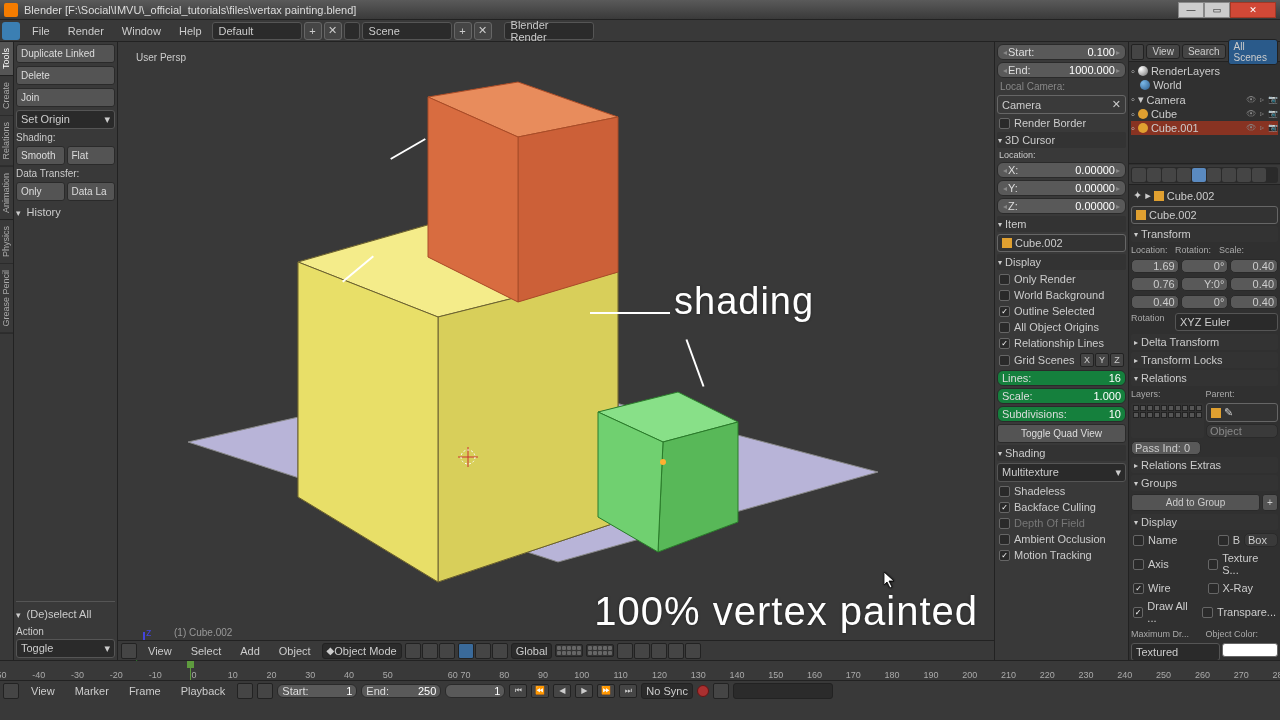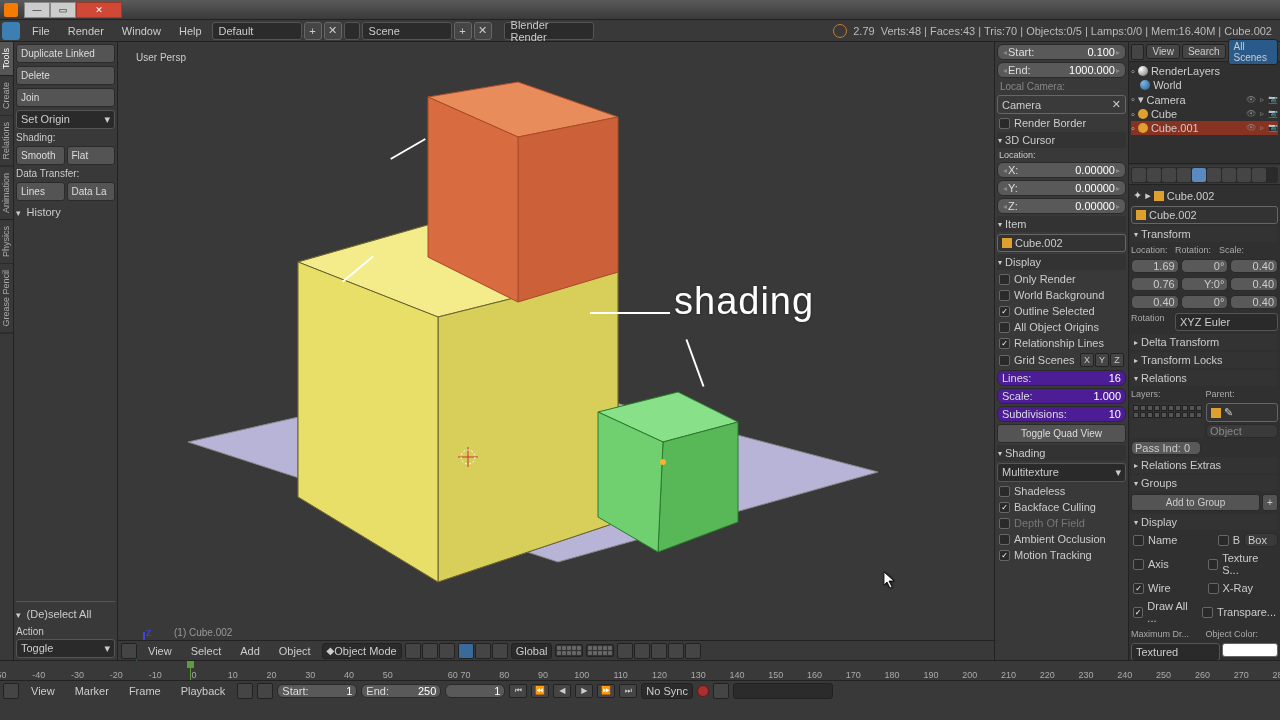--- a/index.html
+++ b/index.html
@@ -48,21 +48,21 @@
 .lilicon{width:16px;height:16px;background:#454545;border:1px solid #222;border-radius:2px;}
 .lilicons{display:flex;gap:1px;}
 .dots{display:grid;grid-template-columns:repeat(5,4px);grid-auto-rows:4px;gap:1px;padding:1px;background:#333;border:1px solid #222;border-radius:2px;}
 .dots span{background:#666;border-radius:1px;}
 
 .npanel { width:134px; background:#393939; border-left:1px solid #222; display:flex; flex-direction:column; padding:2px; gap:2px; overflow:hidden; font-size:10px;}
 .numfield{display:flex;background:#595959;border:1px solid #2a2a2a;border-radius:6px;padding:1px 4px;align-items:center;height:16px;}
 .numfield .lbl{color:#ddd;}
 .numfield .val{margin-left:auto;color:#fff;}
 .numfield .ar{color:#888;font-size:8px;padding:0 1px;}
-.numfield.dim{background:#4c1d95;color:#888;}
+.numfield.dim{background:#15803d;color:#888;}
 .panelhdr{display:flex;align-items:center;gap:3px;padding:2px 1px;background:#333;border-radius:2px;}
 .panelhdr::before{content:"▾";font-size:8px;}
 .cb{display:flex;align-items:center;gap:4px;padding:1px 2px;}
 .cb .box{width:11px;height:11px;background:#2a2a2a;border:1px solid #666;border-radius:2px;display:flex;align-items:center;justify-content:center;}
 .cb .box.on::after{content:"✓";font-size:8px;color:#fff;}
 .xyz{display:flex;gap:1px;}
 .xyz .b{width:14px;height:14px;background:#454545;border:1px solid #222;border-radius:2px;display:flex;align-items:center;justify-content:center;font-size:9px;}
 .txtinput{background:#333;border:1px solid #666;border-radius:3px;padding:2px 4px;display:flex;align-items:center;gap:3px;}
 .sep{height:1px;background:#222;margin:1px 0;}
 
@@ -107,20 +107,21 @@
 .playb{width:18px;height:14px;background:#454545;border:1px solid #222;border-radius:2px;display:flex;align-items:center;justify-content:center;font-size:8px;}
 .rec{width:12px;height:12px;background:#aa3030;border-radius:50%;border:1px solid #661515;}
 .cursor{position:absolute;width:12px;height:16px;left:884px;top:572px;pointer-events:none;}
 .cursor svg{filter:drop-shadow(0 0 1px #000);}
 </style>
 </head>
 <body>
 
 <div class="titlebar">
   <div class="titlebar-icon"></div>
+  <div class="titlebar-text">Blender [F:\Social\IMVU\_official_tutorials\files\vertax painting.blend]</div>
   <div class="winbtns">
     <div class="winbtn">—</div>
     <div class="winbtn">▭</div>
     <div class="winbtn close">✕</div>
   </div>
 </div>
 
 <div class="topmenu">
   <div class="blender-logo"></div>
   <div class="menuitem">File</div>
@@ -135,25 +136,20 @@
   <div class="dropdown" style="width:16px"></div>
   <div class="dropdown wide">
       <span>Scene</span>
     </div>
   <div class="iconbtn">+</div>
   <div class="iconbtn">✕</div>
   <div style="width:8px"></div>
   <div class="dropdown" style="width:90px">
       <span>Blender Render</span>
     </div>
-  <div class="statline">
-    <div class="swirl"></div>
-    <span>2.79</span>
-    <span>Verts:48 | Faces:43 | Tris:70 | Objects:0/5 | Lamps:0/0 | Mem:16.40M | Cube.002</span>
-  </div>
 </div>
 
 <div class="main">
   <div class="vtabs">
     <div class="vtab active">Tools</div>
     <div class="vtab">Create</div>
     <div class="vtab">Relations</div>
     <div class="vtab">Animation</div>
     <div class="vtab">Physics</div>
     <div class="vtab">Grease Pencil</div>
@@ -167,21 +163,21 @@
         <span>Set Origin</span>
         <span>▾</span>
       </div>
     <div style="font-size:10px;">Shading:</div>
     <div class="tool-row">
       <div class="toolbtn">Smooth</div>
       <div class="toolbtn">Flat</div>
     </div>
     <div style="font-size:10px;">Data Transfer:</div>
     <div class="tool-row">
-      <div class="toolbtn">Lines</div>
+      <div class="toolbtn">Only</div>
       <div class="toolbtn">Data La</div>
     </div>
     <div class="toolhdr tri">
         <span>History</span>
       </div>
     <div class="spacer"></div>
     <div class="deselect">
       <div class="toolhdr tri">
           <span>(De)select All</span>
         </div>
@@ -212,20 +208,21 @@
       <line x1="340" y1="415" x2="360" y2="415" stroke="#c33" stroke-width="1"></line>
       <line x1="350" y1="405" x2="350" y2="425" stroke="#c33" stroke-width="1"></line>
       <circle cx="350" cy="415" r="7" fill="none" stroke="#fff" stroke-dasharray="2 2"></circle>
       <circle cx="545" cy="420" r="3" fill="#ffb030"></circle>
     </svg>
     <div class="annot-line" style="left:270px;top:106px;width:40px;transform:rotate(-30deg);"></div>
     <div class="annot-line" style="left:220px;top:226px;width:40px;transform:rotate(-40deg);"></div>
     <div class="annot" style="left:556px;top:238px;">shading</div>
     <div class="annot-line" style="left:472px;top:270px;width:80px;"></div>
     <div class="annot-line" style="left:552px;top:320px;width:50px;transform:rotate(70deg);"></div>
+    <div class="annot" style="right:16px;bottom:26px;font-size:40px;">100% vertex painted</div>
     <div class="axiswidget">
       <svg width="34" height="34">
           <line x1="10" y1="24" x2="30" y2="30" stroke="#d33" stroke-width="2"></line>
           <line x1="10" y1="24" x2="2" y2="32" stroke="#3c3" stroke-width="2"></line>
           <line x1="10" y1="24" x2="10" y2="4" stroke="#44d" stroke-width="2"></line>
           <text x="12" y="8" fill="#44d" font-size="8">z</text>
         </svg>
     </div>
     <div class="objname">(1) Cube.002</div>
     <div class="vp-header">

